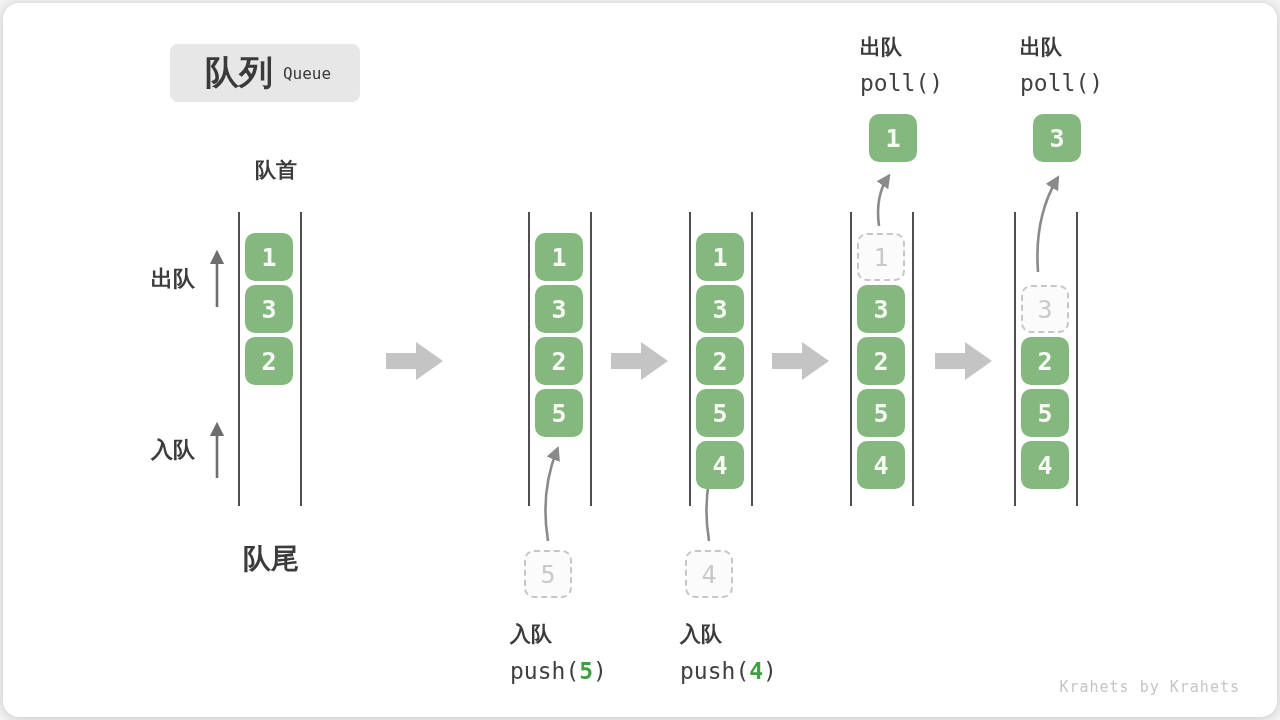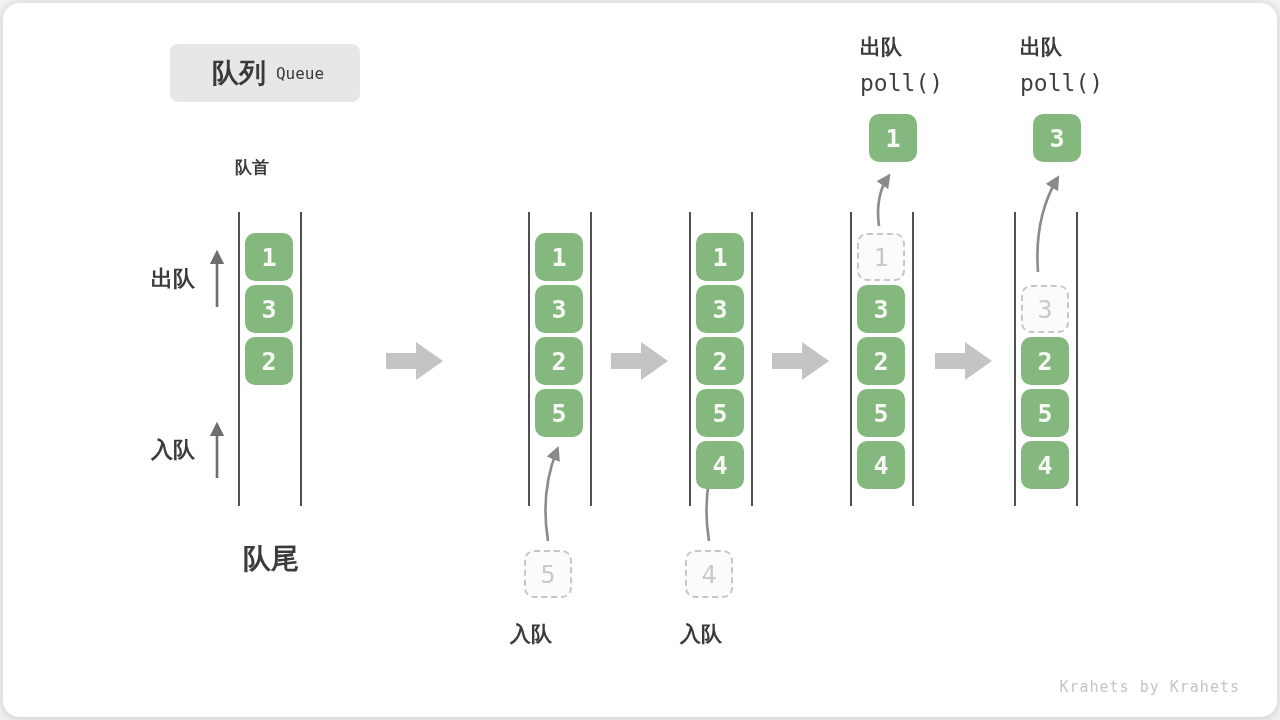--- a/index.html
+++ b/index.html
@@ -17,26 +17,26 @@
   }
   .canvas{position:absolute;left:0;top:0;width:1280px;height:720px;}
 
   
   .badge{
     position:absolute;left:170px;top:44px;width:190px;height:58px;
     background:#e7e7e7;border-radius:8px;
     display:flex;align-items:center;justify-content:center;gap:10px;
     color:#3a3a3a;
   }
-  .badge-zh{font-size:27px;font-weight:700;margin-left:6px;}
+  .badge-zh{font-size:34px;font-weight:700;margin-left:6px;}
   .badge-en{font-family:"DejaVu Sans Mono",monospace;font-size:16px;font-weight:500;}
 
   
   .lbl{position:absolute;color:#3b3b3b;font-weight:700;white-space:nowrap;}
-  .lbl-front{left:235px;top:156px;font-size:17px;}
+  .lbl-front{left:255px;top:156px;font-size:21px;}
   .lbl-rear{left:243px;top:540px;font-size:28px;}
   .lbl-deq{left:151px;top:264px;font-size:22px;}
   .lbl-enq{left:151px;top:435px;font-size:22px;}
 
   
   .queue{position:absolute;top:0;left:0;width:64px;height:720px;}
   .wall{position:absolute;top:212px;width:1.6px;height:294px;background:#4f4f4f;}
   .block{
     position:absolute;width:48px;height:48px;border-radius:10px;
     display:flex;align-items:center;justify-content:center;
@@ -167,19 +167,21 @@
     <span class="zh">出队</span>
     <span class="code">poll()</span>
   </div>
   <div class="poll-ann poll-1">
     <span class="zh">出队</span>
     <span class="code">poll()</span>
   </div>
 
   <div class="push-ann push-0">
     <span class="zh">入队</span>
+    <span class="code"><span>push(</span><span class="arg">5</span><span>)</span></span>
   </div>
   <div class="push-ann push-1">
     <span class="zh">入队</span>
+    <span class="code"><span>push(</span><span class="arg">4</span><span>)</span></span>
   </div>
 
   <div class="watermark">Krahets by Krahets</div>
 </div>
 
 </body></html>

